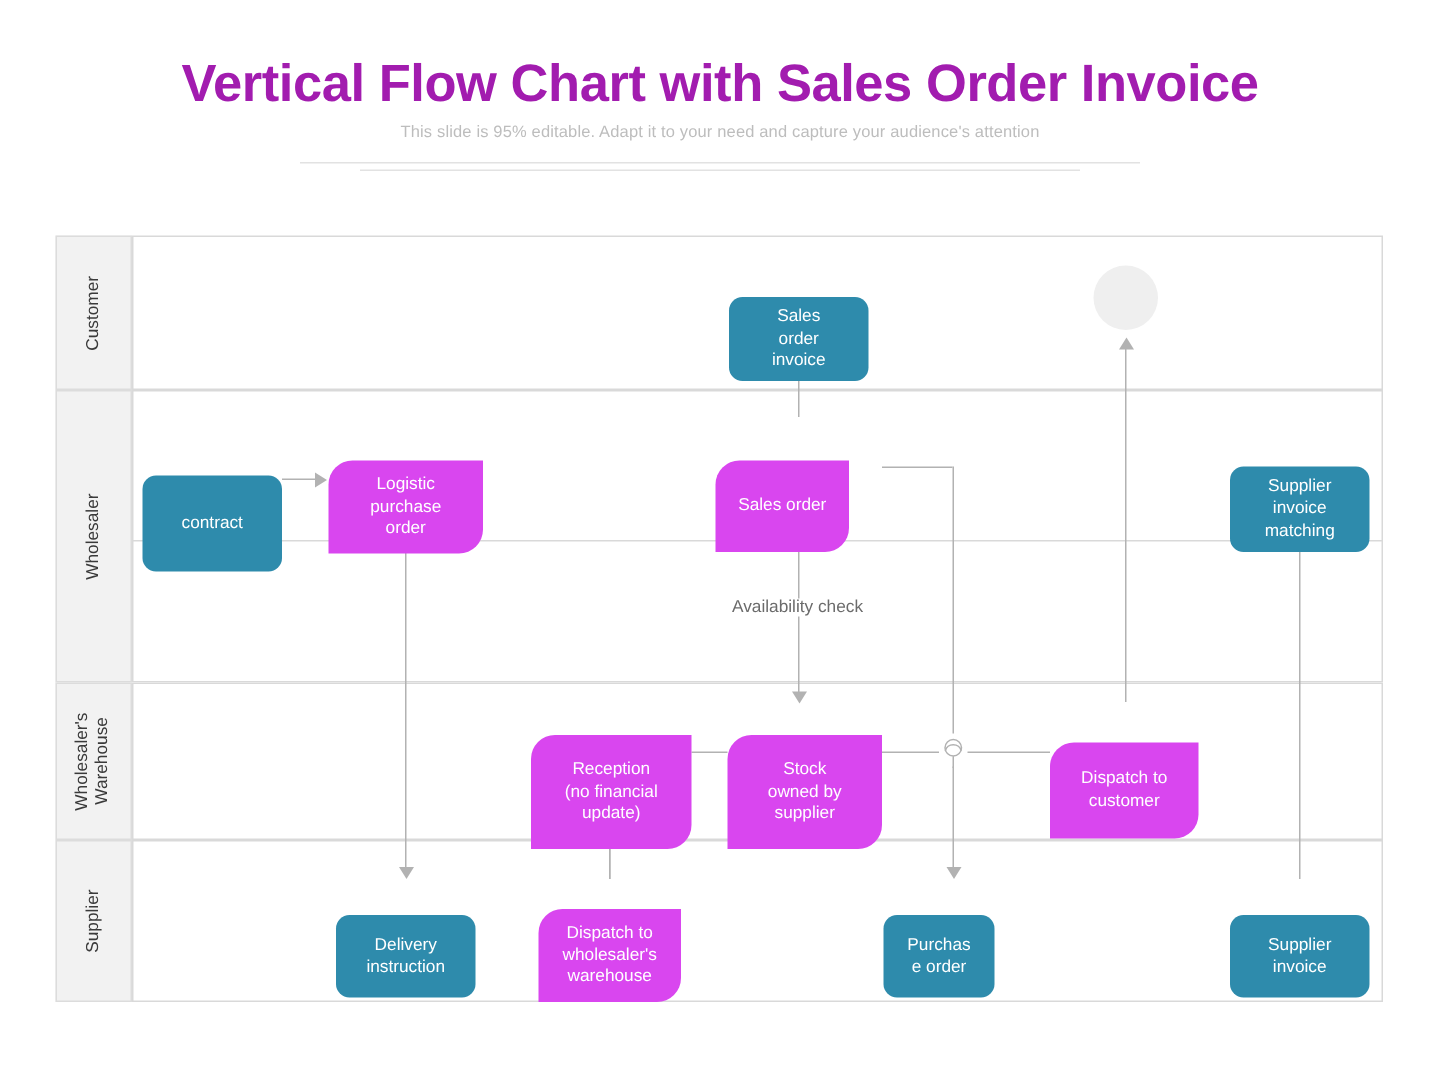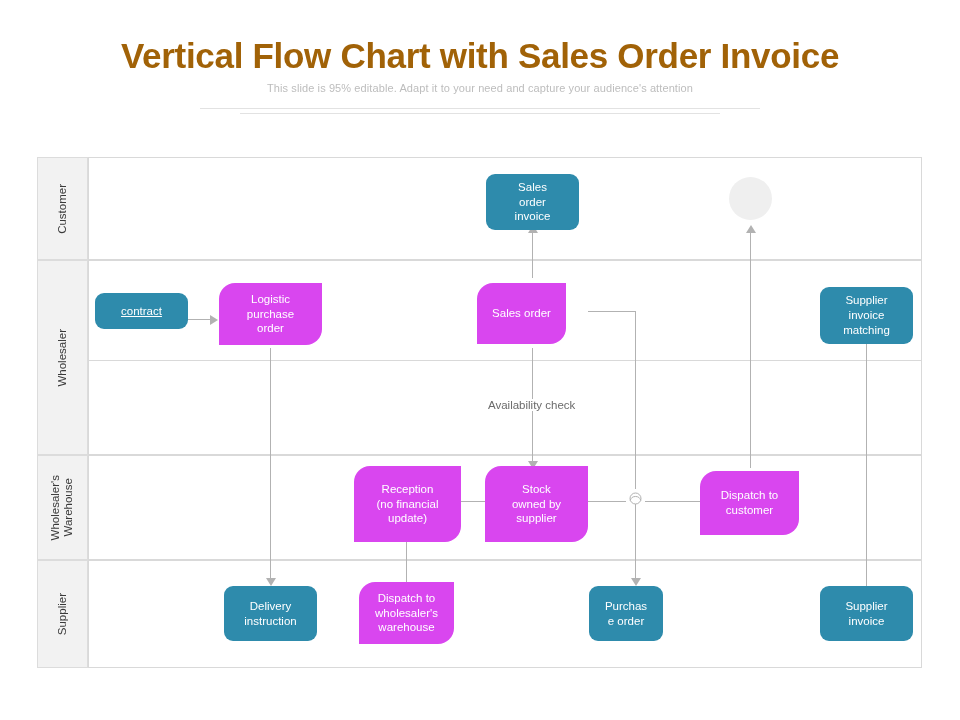--- a/index.html
+++ b/index.html
@@ -6,21 +6,21 @@
   body{
     width:960px;height:720px;background:#ffffff;
     font-family:"Liberation Sans","DejaVu Sans",sans-serif;
     overflow:hidden;position:relative;
   }
   #slide{position:absolute;left:0;top:0;width:960px;height:720px;}
 
   
   .title{
     position:absolute;left:0;top:36px;width:960px;text-align:center;
-    font-size:35px;font-weight:700;color:#a16207;letter-spacing:-.3px;
+    font-size:35px;font-weight:700;color:#a21caf;letter-spacing:-.3px;
     white-space:nowrap;
   }
   .subtitle{
     position:absolute;left:0;top:82px;width:960px;text-align:center;
     font-size:11px;color:#bdbdbd;letter-spacing:.1px;white-space:nowrap;
   }
   .rule{position:absolute;height:1px;background:#e2e2e2;}
   .rule.r1{left:200px;top:108px;width:560px;}
   .rule.r2{left:240px;top:113px;width:480px;}
 
@@ -61,21 +61,21 @@
   .arrow.right{
     border-top:5px solid transparent;border-bottom:5px solid transparent;
     border-left:8px solid #b2b2b2;
   }
   .hop{position:absolute;}
 
   
   .node{
     position:absolute;box-sizing:border-box;color:#ffffff;
     display:flex;align-items:center;justify-content:center;text-align:center;
-    font-size:11.5px;line-height:1.28;white-space:pre-line;padding:3px 10px;
+    font-size:11.5px;line-height:1.28;white-space:pre-line;padding:3px 10px;margin-top:24px;
   }
   .node.dark{background:#2e8bac;border-radius:9px;}
   .node.cyan{
     background:#d946ef;
     border-radius:16px 0 16px 0;
   }
   .circleNode{
     position:absolute;border-radius:50%;background:#efefef;
   }
   .freeLabel{
@@ -158,21 +158,21 @@
 
   <div class="conn v" style="left:866px;top:344px;height:242px;"></div>
 
   <div class="freeLabel" style="left:484px;top:399px;">Availability check</div>
 
   <div class="node dark" style="left:486px;top:174px;width:93px;height:56px;">Sales
 order
 invoice</div>
   <div class="circleNode" style="left:729px;top:177px;width:43px;height:43px;"></div>
 
-  <div class="node dark" style="left:95px;top:293px;width:93px;height:36px;text-decoration:underline;">contract</div>
+  <div class="node dark" style="left:95px;top:293px;width:93px;height:64px;">contract</div>
   <div class="node cyan" style="left:219px;top:283px;width:103px;height:62px;">Logistic
 purchase
 order</div>
   <div class="node cyan" style="left:477px;top:283px;width:89px;height:61px;">Sales order</div>
   <div class="node dark" style="left:820px;top:287px;width:93px;height:57px;">Supplier
 invoice
 matching</div>
 
   <div class="node cyan" style="left:485px;top:466px;width:103px;height:76px;">Stock
 owned by

